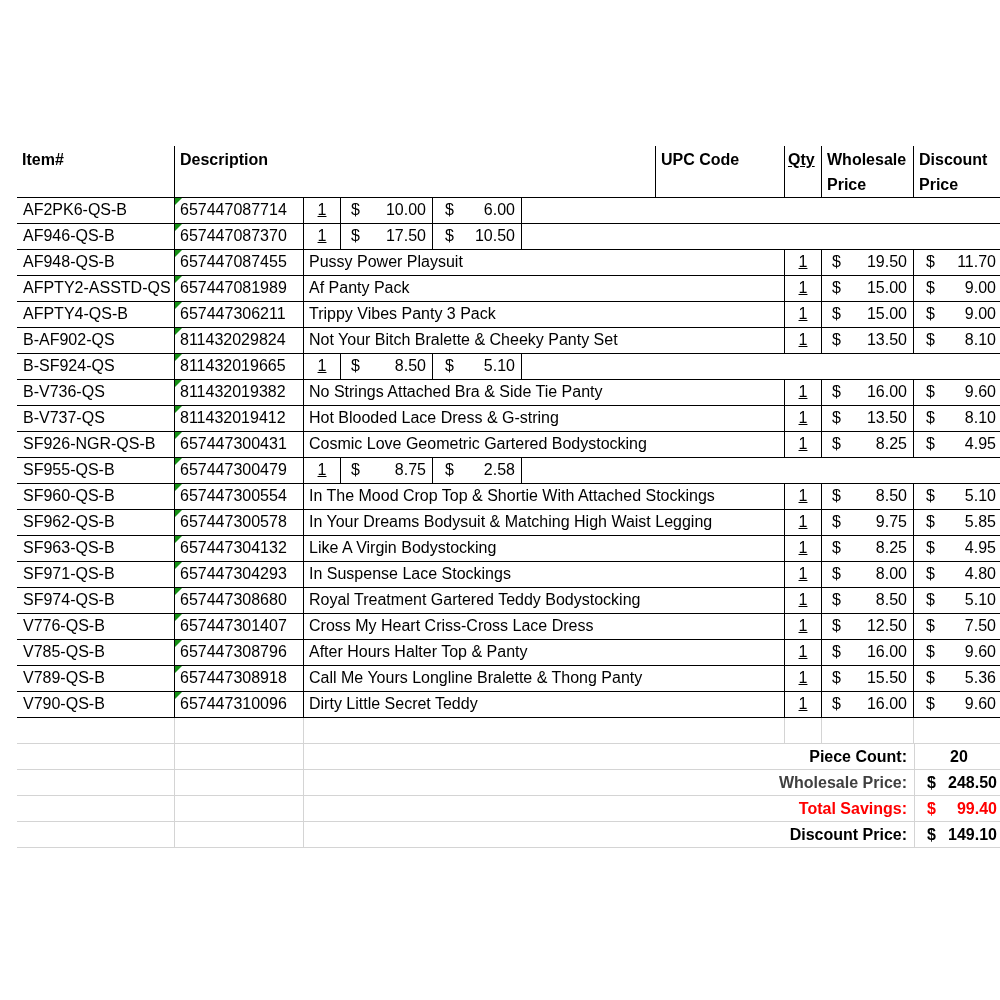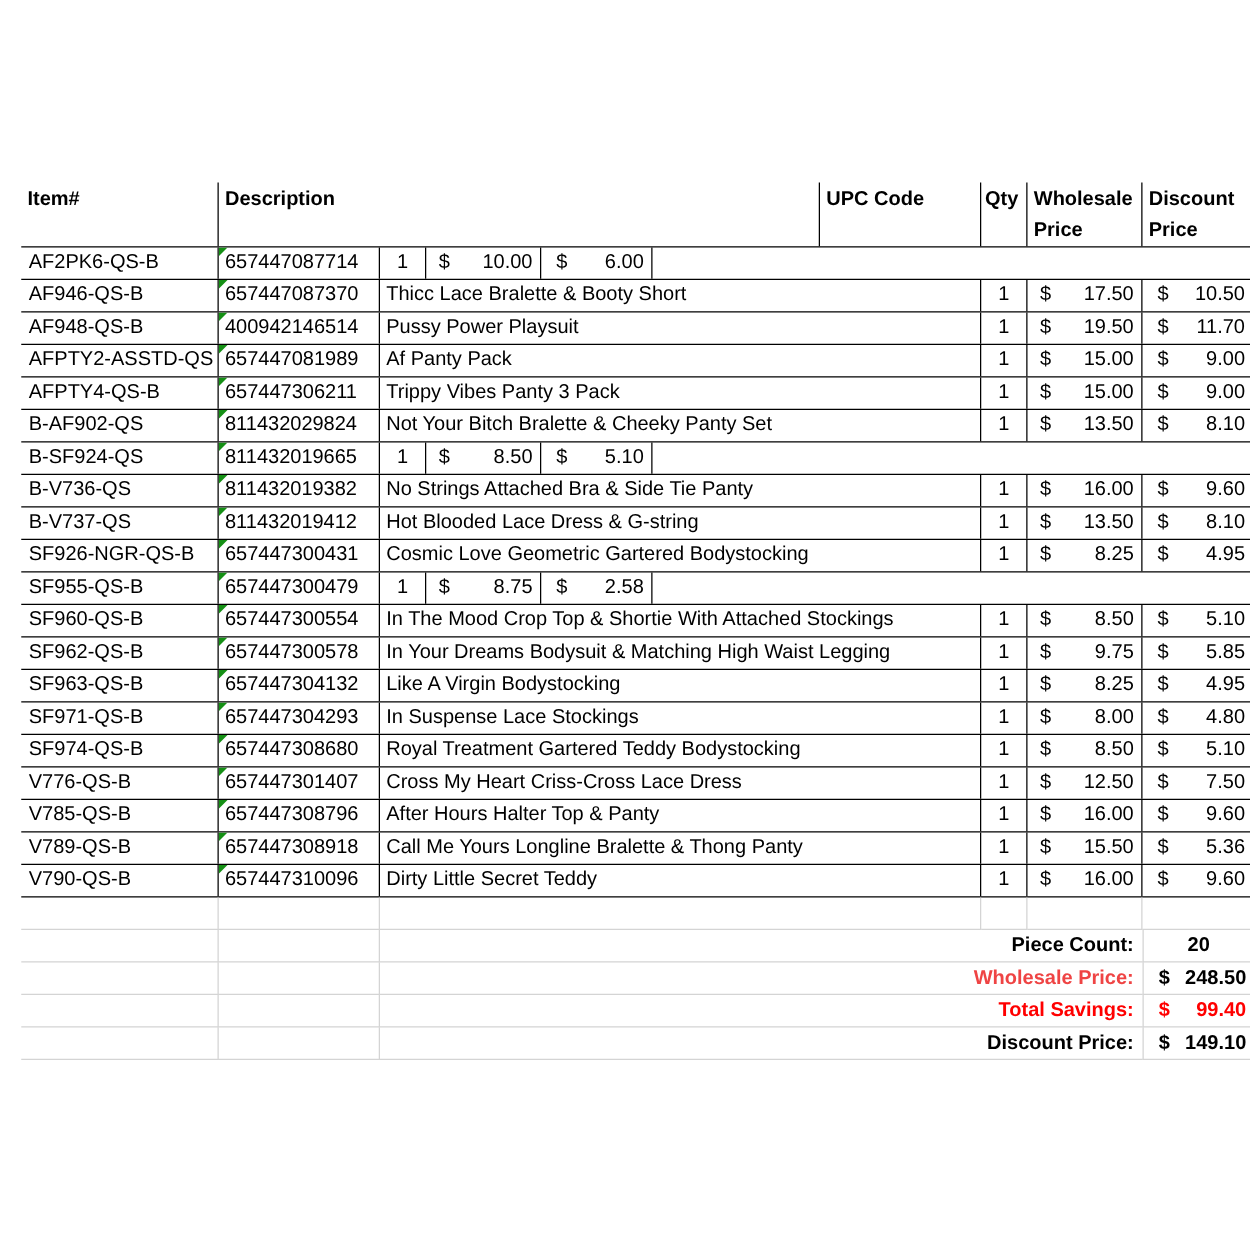--- a/index.html
+++ b/index.html
@@ -8,21 +8,21 @@
     font-family:"Liberation Sans",sans-serif;color:#000;
     -webkit-font-smoothing:antialiased;
   }
   .sheet{position:absolute;inset:0;background:#fff;overflow:hidden;}
   .twrap{position:absolute;left:17px;top:146px;width:986px;font-size:16px;}
 
   
   .c-item{width:158px;}
   .c-upc{width:129px;}
   .c-desc{width:481px;}
-  .c-qty{width:37px;}
+  .c-qty{width:37px;text-decoration:underline;}
   .c-whl{width:92px;}
   .c-dsc{width:89px;}
 
   
   .hrow{display:flex;height:52px;border-bottom:1px solid var(--line);box-sizing:border-box;font-weight:bold;}
   .hcell{box-sizing:border-box;border-right:1px solid var(--line);padding:1px 2px 0 5px;line-height:25px;overflow:hidden;}
 
   
   .trow{display:flex;height:26px;border-bottom:1px solid var(--line);box-sizing:border-box;line-height:24px;}
   .tcell{box-sizing:border-box;border-right:1px solid var(--line);overflow:hidden;white-space:nowrap;}
@@ -74,34 +74,33 @@
             <span class="">10.00</span>
           </div>
           <div class="tcell c-dsc money">
             <span class="">$</span>
             <span class="">6.00</span>
           </div>
         </div>
         <div class="trow">
           <div class="tcell c-item">AF946-QS-B</div>
           <div class="tcell c-upc"><div class="flag"></div><span class="">657447087370</span></div>
-          <div class="tcell c-desc">Thicc Lace Bralette &amp; Booty Short</div>
           <div class="tcell c-qty">1</div>
           <div class="tcell c-whl money">
             <span class="">$</span>
             <span class="">17.50</span>
           </div>
           <div class="tcell c-dsc money">
             <span class="">$</span>
             <span class="">10.50</span>
           </div>
         </div>
         <div class="trow">
           <div class="tcell c-item">AF948-QS-B</div>
-          <div class="tcell c-upc"><div class="flag"></div><span class="">400942146514</span></div>
+          <div class="tcell c-upc"><div class="flag"></div><span class="">657447087455</span></div>
           <div class="tcell c-desc">Pussy Power Playsuit</div>
           <div class="tcell c-qty">1</div>
           <div class="tcell c-whl money">
             <span class="">$</span>
             <span class="">19.50</span>
           </div>
           <div class="tcell c-dsc money">
             <span class="">$</span>
             <span class="">11.70</span>
           </div>
@@ -356,21 +355,21 @@
     <div id="summary">
         <div class="srow">
           <div class="scell s-a"></div>
           <div class="scell s-b"></div>
           <div class="scell s-label" style="color: rgb(0, 0, 0);">Piece Count:</div>
           <div class="scell s-value center" style="color: rgb(0, 0, 0);">20</div>
         </div>
         <div class="srow">
           <div class="scell s-a"></div>
           <div class="scell s-b"></div>
-          <div class="scell s-label" style="color: #ef4444;">Wholesale Price:</div>
+          <div class="scell s-label" style="color: #404040;">Wholesale Price:</div>
           <div class="scell s-value money2" style="color: rgb(0, 0, 0);">
             <span class="">$</span>
             <span class="">248.50</span>
           </div>
         </div>
         <div class="srow">
           <div class="scell s-a"></div>
           <div class="scell s-b"></div>
           <div class="scell s-label" style="color: rgb(255, 0, 0);">Total Savings:</div>
           <div class="scell s-value money2" style="color: rgb(255, 0, 0);">

